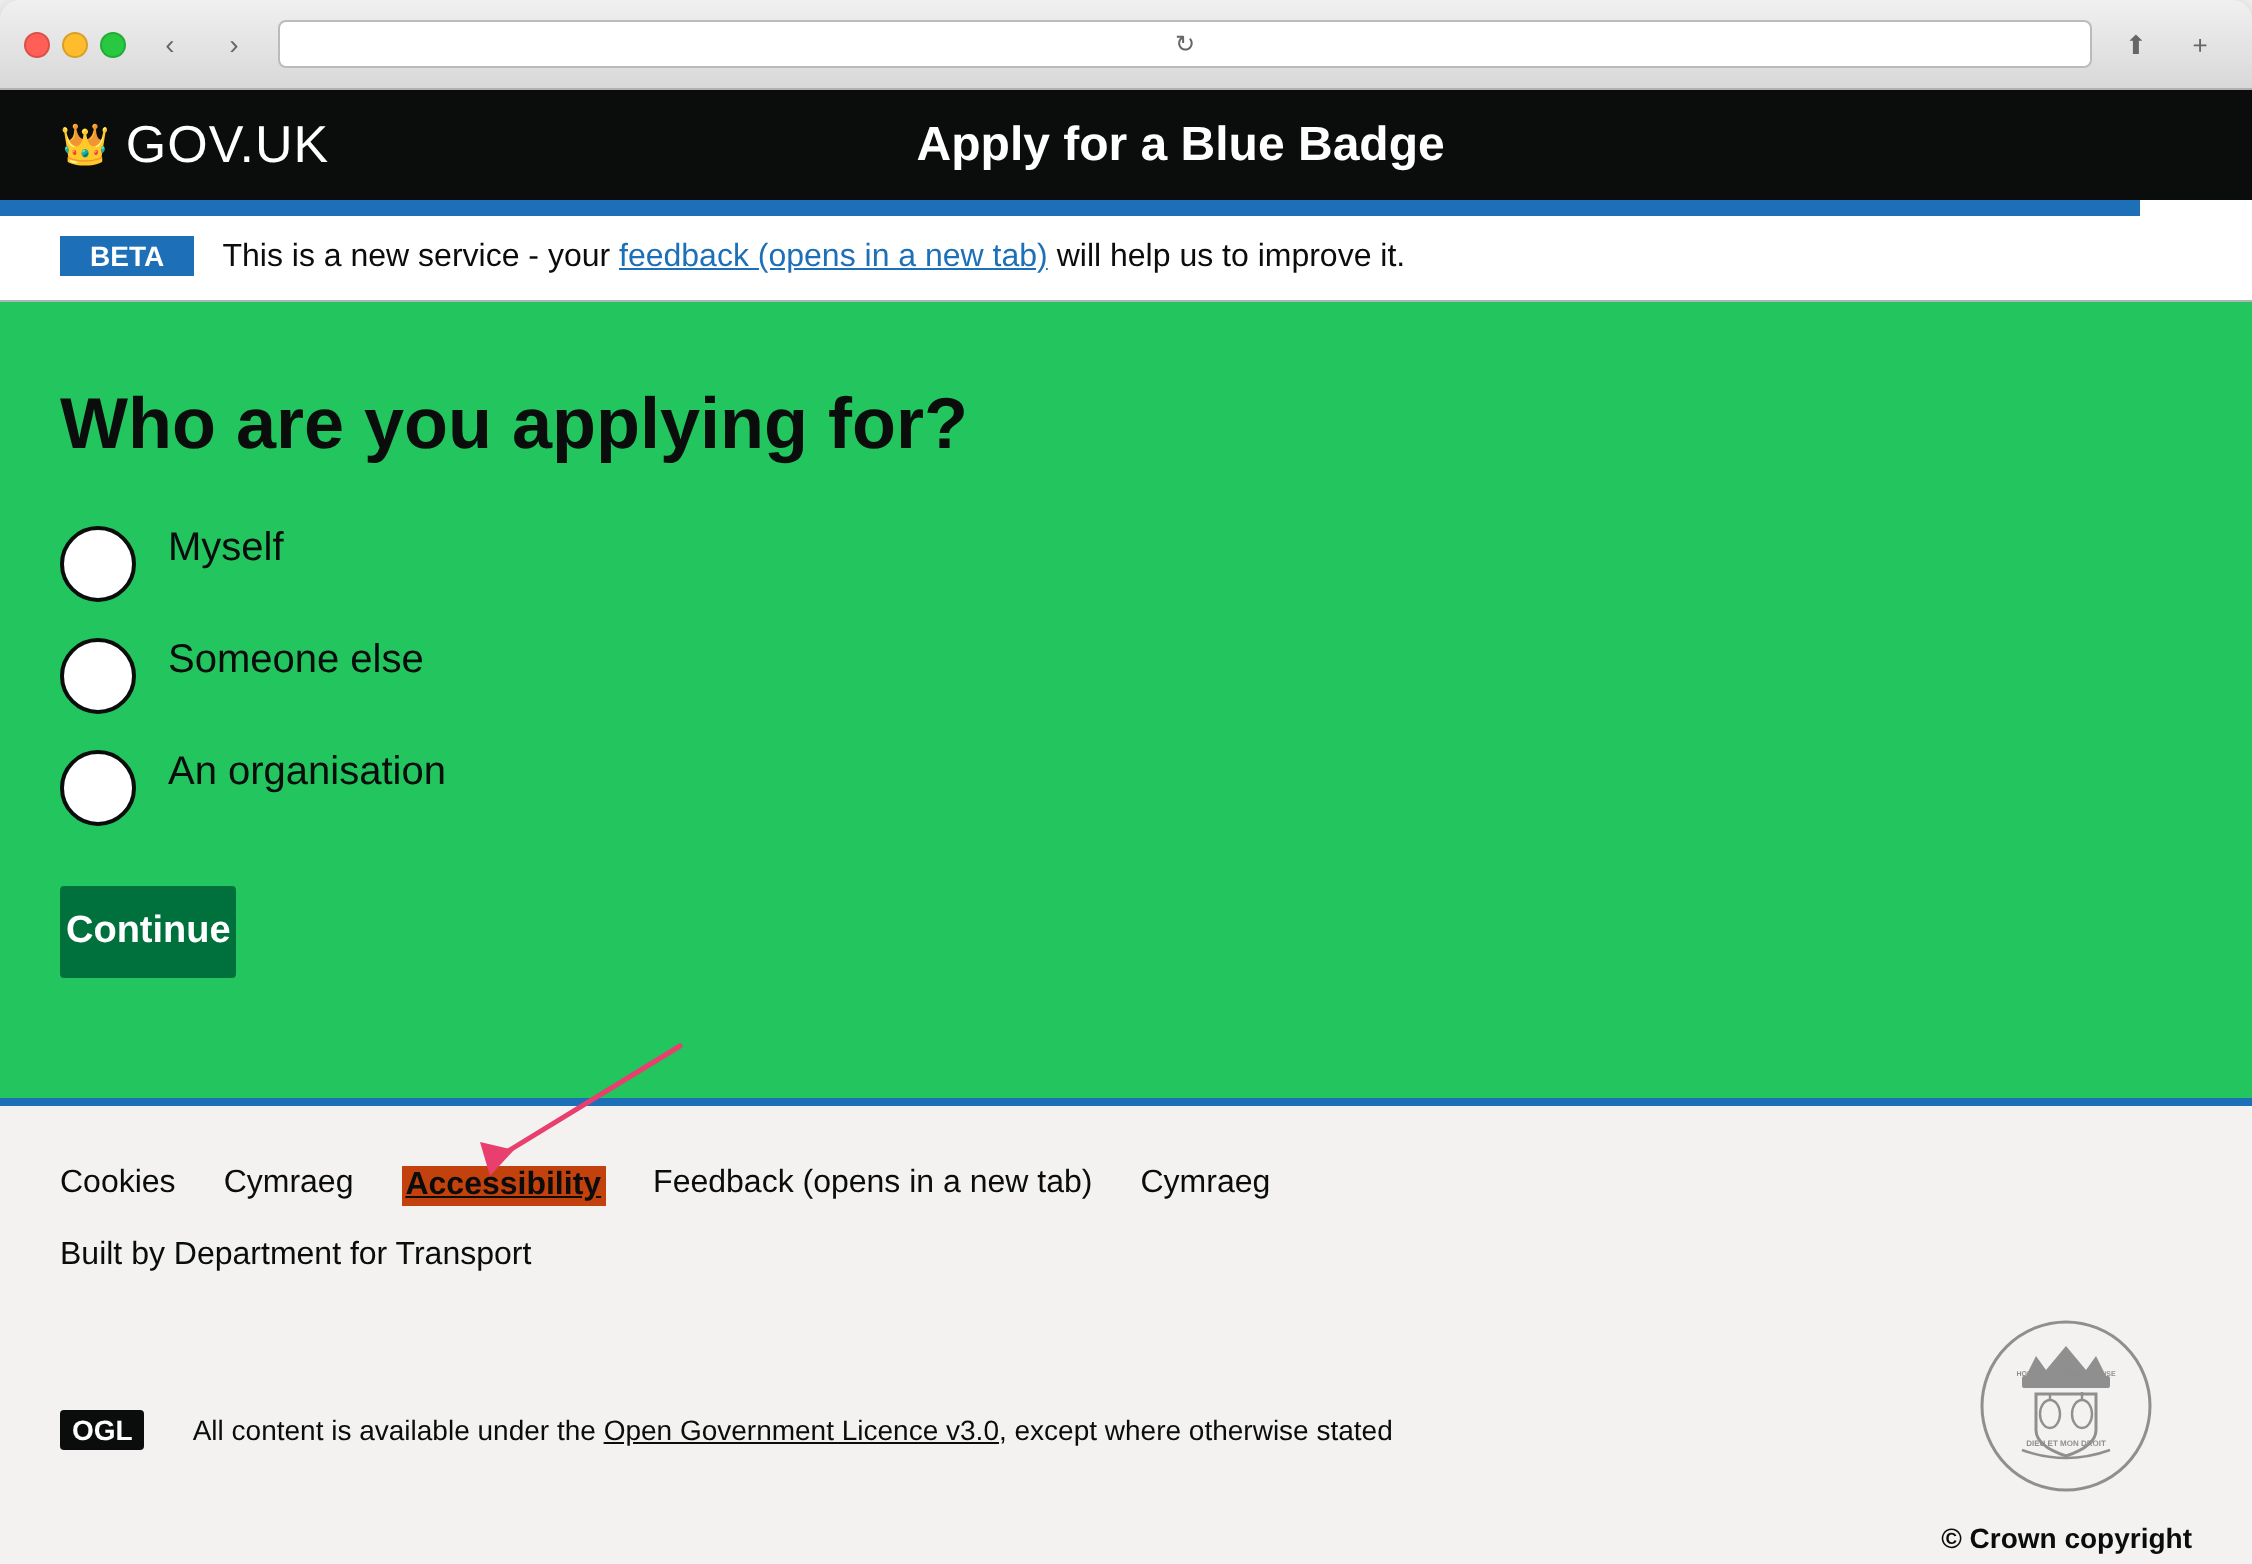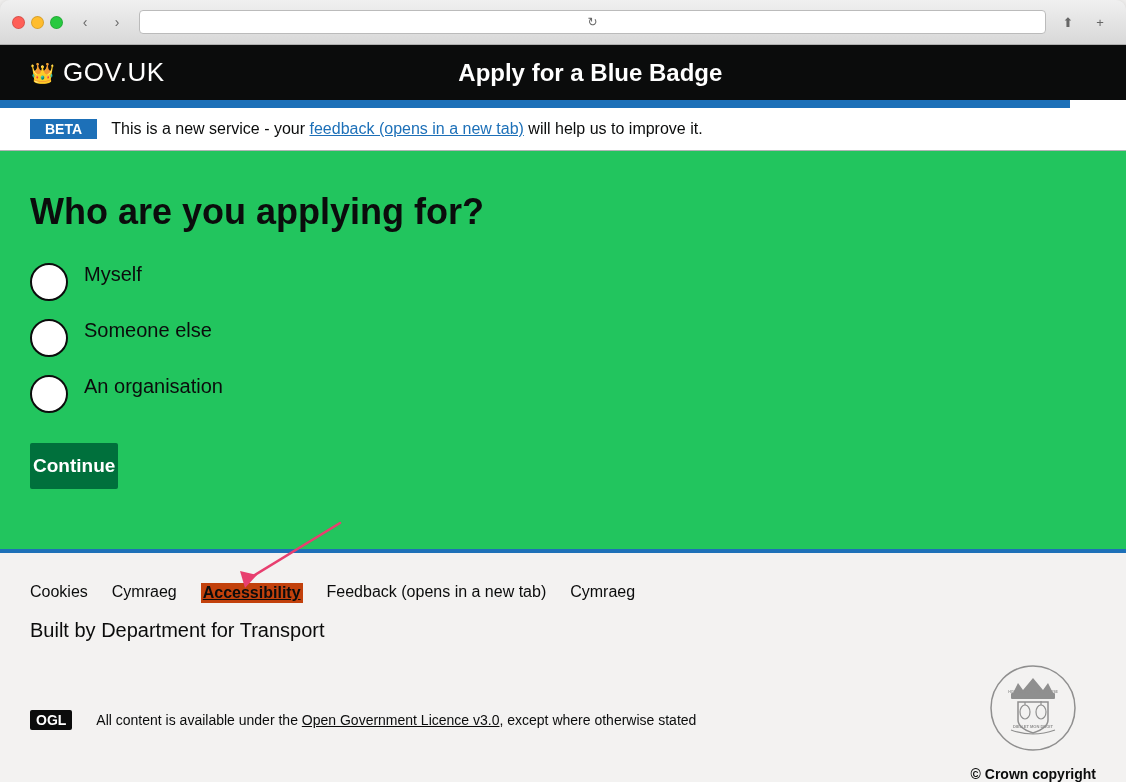--- a/index.html
+++ b/index.html
@@ -204,21 +204,21 @@
     }
     .footer-link-highlighted {
       background: #c2410c;
       font-size: 16px;
       color: #0b0c0c;
       text-decoration: underline;
       padding: 1px 2px;
       font-weight: bold;
     }
     .footer-built-by {
-      font-size: 20px;
+      font-size: 16px;
       color: #0b0c0c;
       margin-bottom: 16px;
     }
     .footer-bottom {
       display: flex;
       align-items: center;
       justify-content: space-between;
     }
     .footer-licence {
       display: flex;

